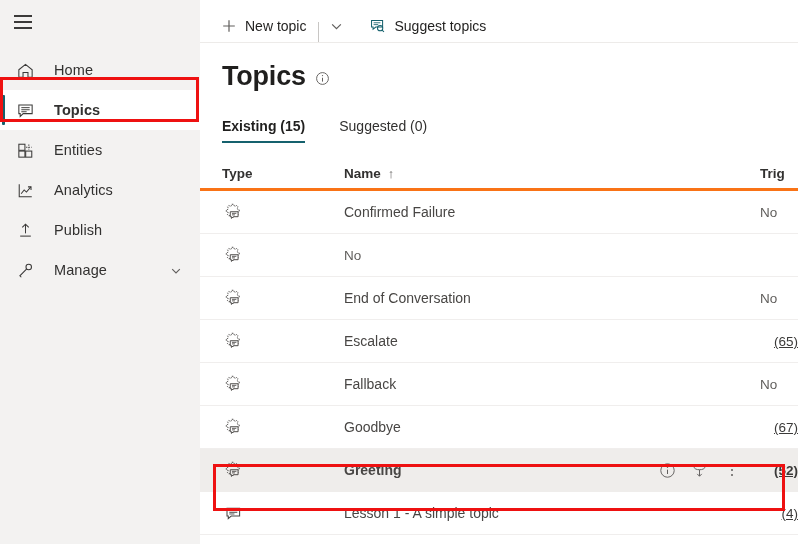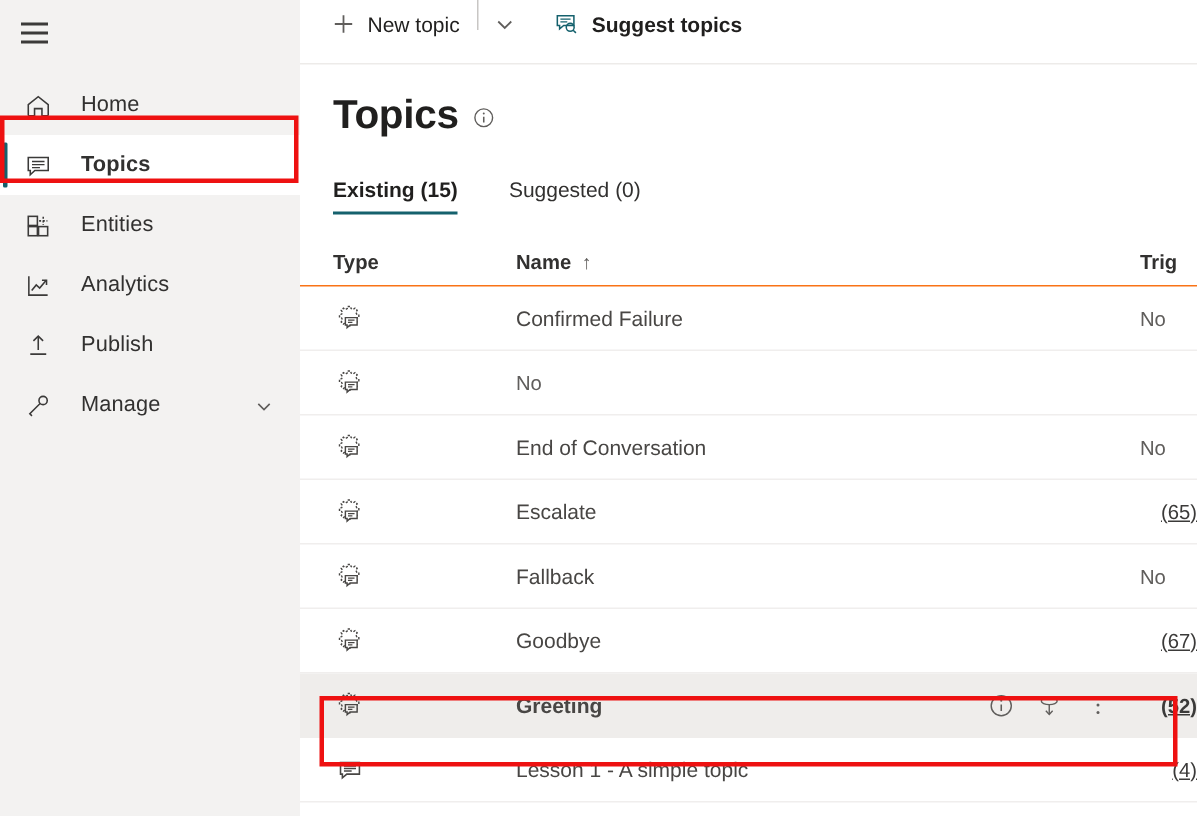--- a/index.html
+++ b/index.html
@@ -68,21 +68,21 @@
   
   #main {
     flex: 1 1 auto;
     height: 544px;
     background: #ffffff;
     position: relative;
     overflow: hidden;
   }
   #command-bar {
     height: 43px;
-    display: flex; align-items: flex-start;
+    display: flex; align-items: flex-end;
     padding-left: 12px;
     border-bottom: 1px solid #edebe9;
     background: #fff;
   }
   .cmd-btn {
     display: flex; align-items: center;
     height: 32px; padding: 0 8px;
     font-size: 14px; color: #201f1e;
     cursor: pointer; white-space: nowrap;
   }
@@ -135,21 +135,21 @@
   #topics-table { margin-top: 15px; width: 100%; }
   .tr {
     display: flex; align-items: center;
     height: 43px;
     border-bottom: 1px solid #f0eeed;
     position: relative;
     padding-left: 22px;
   }
   .tr.head {
     height: 33px;
-    border-bottom: 1px solid #f97316;
+    border-bottom: 3px solid #f97316;
     font-weight: 600; font-size: 13.5px; color: #323130;
   }
   .tr.row { font-size: 14px; color: #484644; cursor: pointer; }
   .tr.row.highlight { background: #efedeb; border-bottom-color: #efedeb; font-weight: bold; }
   .col-type  { flex: 0 0 122px; display: flex; align-items: center; }
   .col-name  { flex: 1 1 auto; display: flex; align-items: center; position: relative; }
   .col-trig  { flex: 0 0 38px; display: flex; align-items: flex-end; }
 
   .type-ico { width: 22px; height: 22px; display: flex; align-items: center; justify-content: center; }
   .name-txt { color: #484644; }
@@ -285,21 +285,21 @@
           </svg>
         </span>
         <span>New topic</span>
       </div>
       <div class="cmd-sep"></div>
       <div class="cmd-caret">
         <svg width="13" height="13" viewBox="0 0 12 12" fill="none" stroke="#605e5c" stroke-width="1.1">
           <path d="M2 4 6 8 10 4"></path>
         </svg>
       </div>
-      <div class="cmd-btn" style="margin-left:12px;font-weight:bold;">
+      <div class="cmd-btn" style="margin-left:12px;">
         <span class="cmd-ico">
           <svg width="18" height="18" viewBox="0 0 20 20" fill="none" stroke="#15616d" stroke-width="1.2">
             <path d="M3 3.6h13v7.6H8l-3.2 2.6v-2.6H3z"></path>
             <path d="M5.4 6.2h8M5.4 8.4h5.4" stroke-width="1"></path>
             <circle cx="13.1" cy="12.6" r="3.1"></circle>
             <path d="M15.4 14.9 17.6 17"></path>
           </svg>
         </span>
         <span>Suggest topics</span>
       </div>

